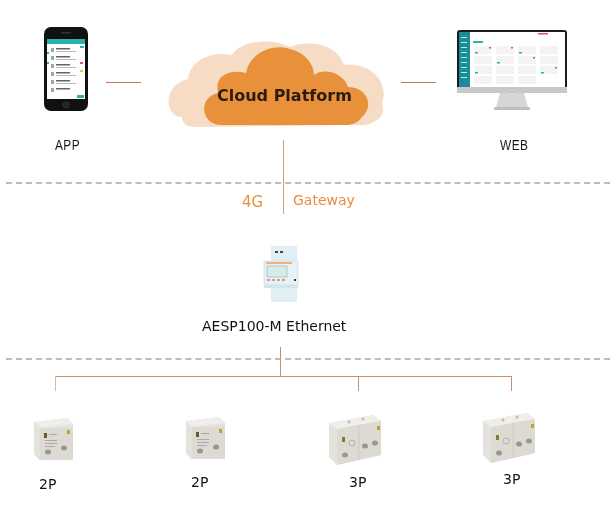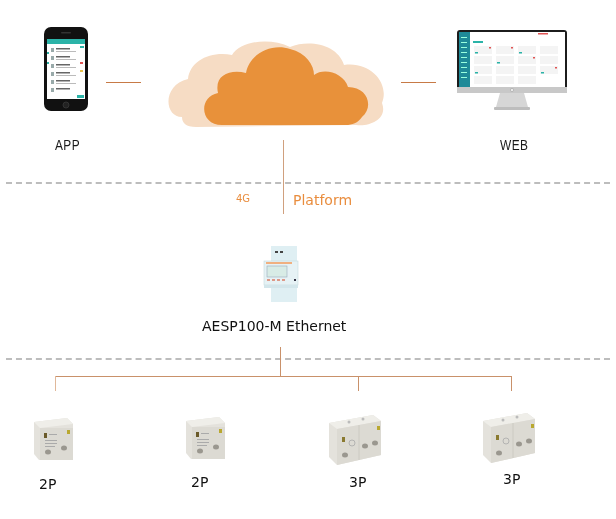--- a/index.html
+++ b/index.html
@@ -54,20 +54,21 @@
 
 <div class="orange-line" style="left:106px; top:82px; width:35px; height:1px; background:#c77a46;"></div>
 
 <div class="abs" style="left:160px; top:35px; width:232px; height:100px;">
   <svg width="232" height="100" viewBox="0 0 232 100">
 
     <path d="M22,82 C4,82 2,50 28,44 C30,26 50,16 72,20 C80,6 110,2 130,12 C150,4 178,10 184,30 C210,26 230,48 222,68 C228,84 210,92 196,90 L36,92 C26,92 22,88 22,82 Z" fill="#f6dcc4"></path>
 
     <path d="M62,90 C40,90 38,62 58,58 C54,40 70,34 86,38 C90,18 112,8 130,14 C146,18 154,30 154,40 C164,32 184,38 188,52 C208,52 214,72 202,82 C198,88 192,90 186,90 Z" fill="#e8913a"></path>
   </svg>
+  <div class="abs cloud-text" style="left:57px; top:51px;">Cloud Platform</div>
 </div>
 
 <div class="orange-line" style="left:401px; top:82px; width:35px; height:1px; background:#c77a46;"></div>
 
 <div class="abs" style="left:456px; top:29px; width:112px; height:84px;">
   <svg width="112" height="84" viewBox="0 0 112 84">
     <rect x="1" y="1" width="110" height="62" rx="3" fill="#1c1c1c"></rect>
     <rect x="3" y="3" width="106" height="55" fill="#ffffff"></rect>
     <rect x="3" y="3" width="11" height="55" fill="#1f8a98"></rect>
     <g fill="#9fd">
@@ -120,22 +121,22 @@
     <rect x="1" y="58" width="110" height="6" fill="#c8c8c8"></rect>
     <circle cx="56" cy="61" r="1.6" fill="#eee" stroke="#999" stroke-width="0.5"></circle>
     <path d="M44,64 L68,64 L72,78 L40,78 Z" fill="#d6d6d6"></path>
     <rect x="38" y="78" width="36" height="3" rx="1" fill="#bdbdbd"></rect>
   </svg>
 </div>
 <div class="abs label mono-cap" style="left:500px; top:137px;">WEB</div>
 
 <div class="dash" style="left:6px; top:182px; width:604px;"></div>
 <div class="orange-line" style="left:283px; top:140px; width:1px; height:74px; background:#d0a07e;"></div>
-<div class="abs link-label" style="left:236px; top:193px; font-size:10px;">4G</div>
-<div class="abs link-label" style="left:293px; top:192px; font-size:14px;">Platform</div>
+<div class="abs link-label" style="left:242px; top:193px; font-size:15px;">4G</div>
+<div class="abs link-label" style="left:293px; top:192px; font-size:14px;">Gateway</div>
 
 <div class="abs" style="left:261px; top:245px; width:40px; height:58px;">
   <svg width="40" height="58" viewBox="0 0 40 58">
     <rect x="10" y="1" width="26" height="56" fill="#dfeff3"></rect>
     <rect x="3" y="16" width="34" height="24" fill="#e6f2f5" stroke="#c5d9de" stroke-width="0.6"></rect>
     <rect x="5" y="17" width="26" height="2" fill="#f0b080"></rect>
     <rect x="6" y="21" width="20" height="11" fill="#d8ece6" stroke="#9ab" stroke-width="0.6"></rect>
     <rect x="6" y="34" width="3" height="2" fill="#d98"></rect>
       <rect x="11" y="34" width="3" height="2" fill="#d98"></rect>
       <rect x="16" y="34" width="3" height="2" fill="#d98"></rect>

